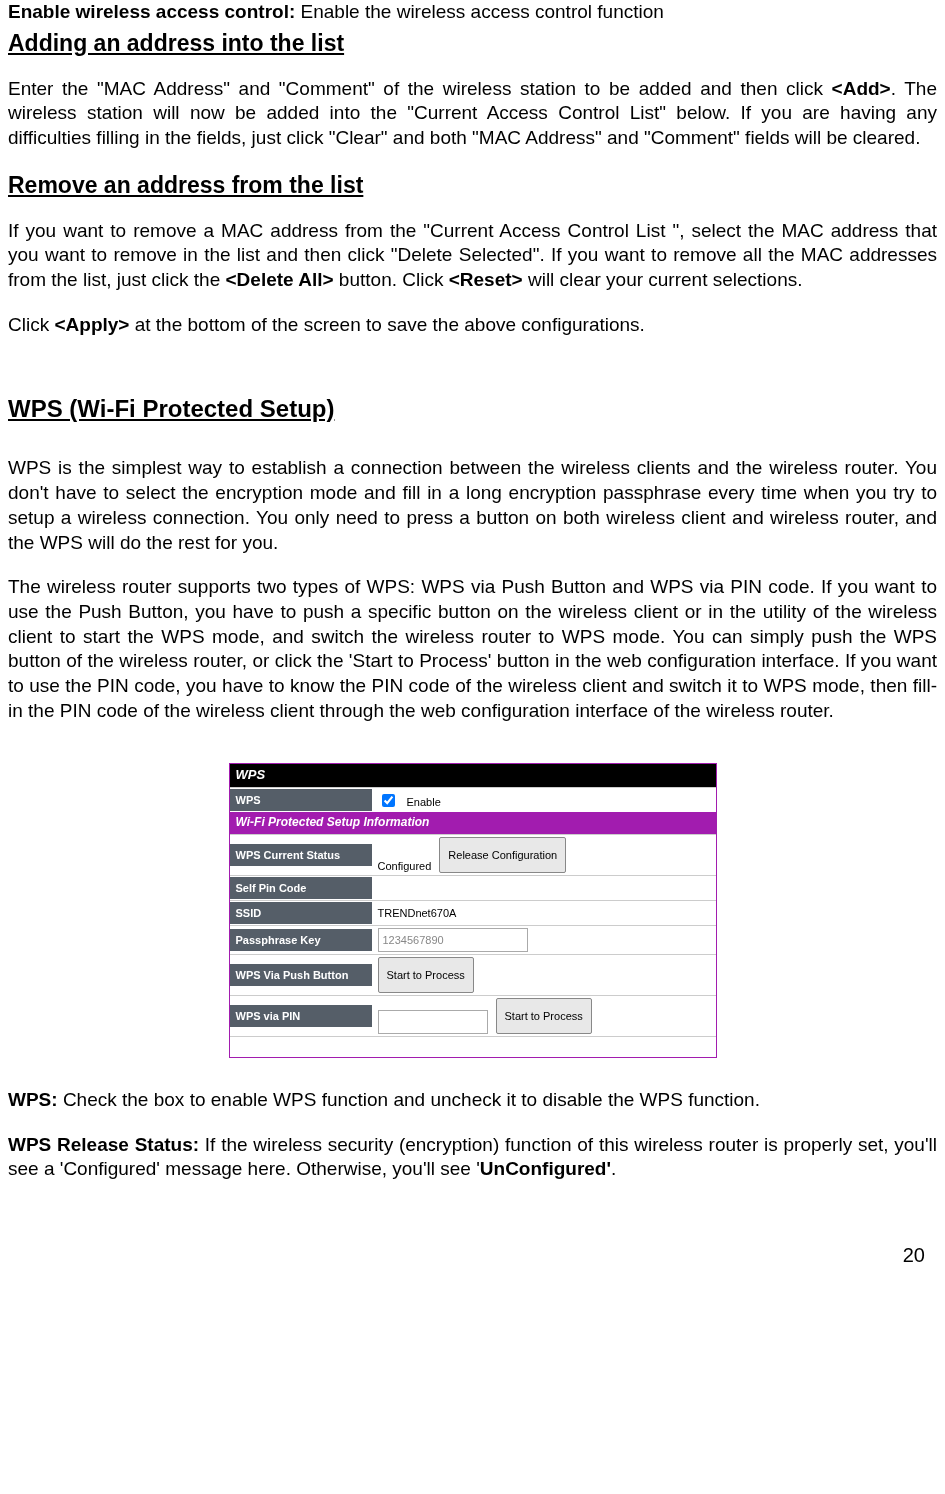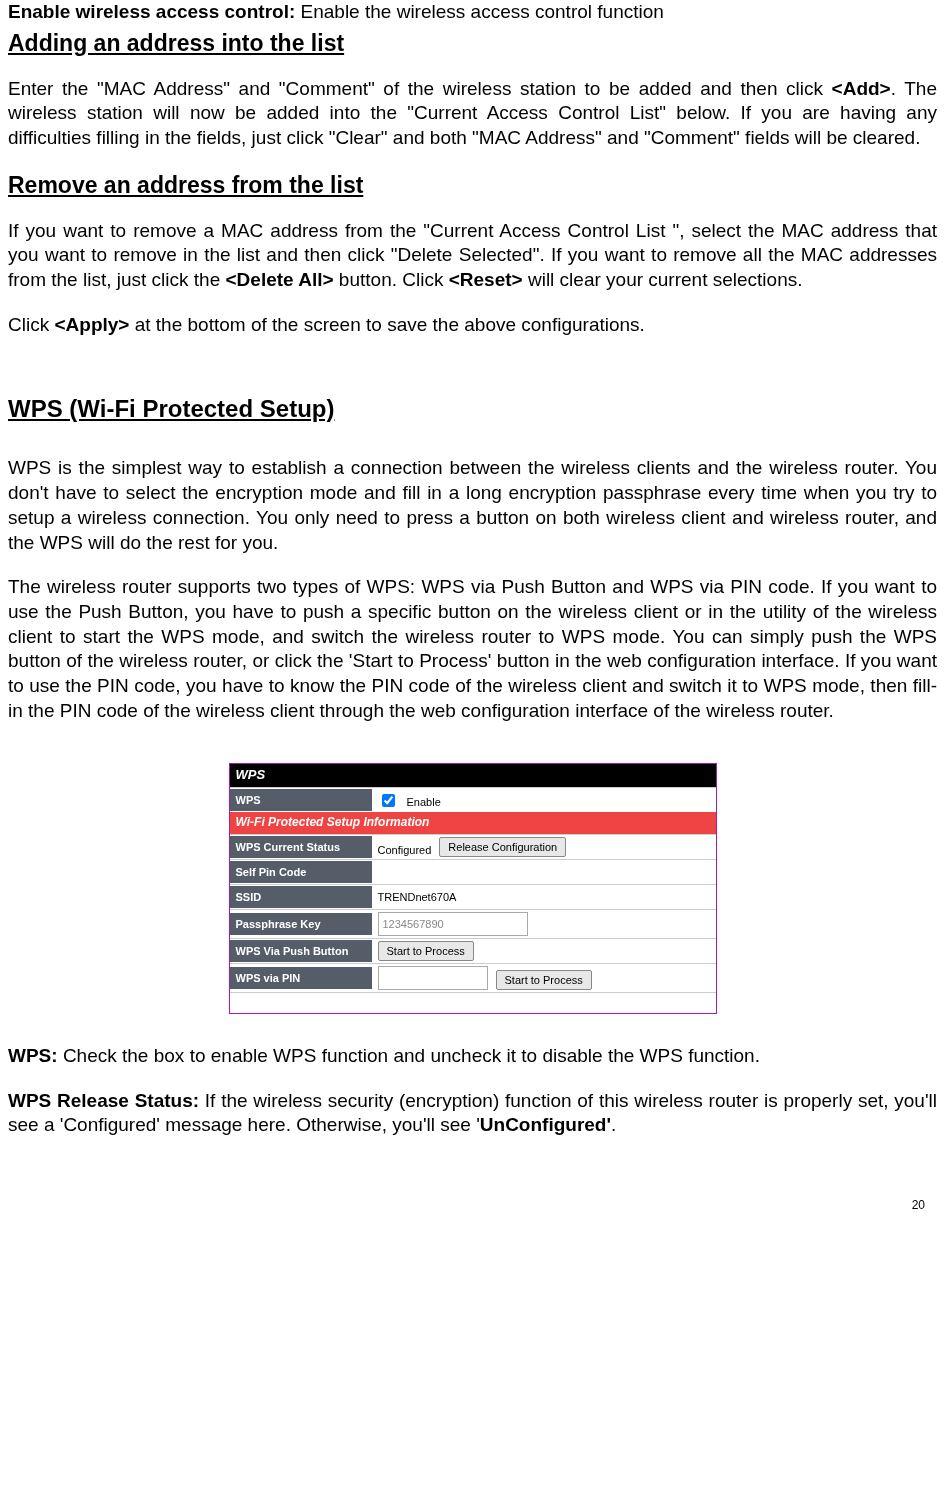--- a/index.html
+++ b/index.html
@@ -46,21 +46,21 @@
     }
     .shot-header {
       background: #000;
       color: #fff;
       font-weight: bold;
       font-style: italic;
       padding: 3px 6px;
       font-size: 13px;
     }
     .shot-subheader {
-      background: #ef4444;
+      background: #a21caf;
       color: #fff;
       font-weight: bold;
       font-style: italic;
       padding: 3px 6px;
       font-size: 12px;
     }
     .shot-row {
       display: flex;
       border-top: 1px solid #ccc;
       background: #fff;
@@ -80,21 +80,21 @@
       padding: 2px 6px;
       display: flex;
       align-items: flex-end;
       gap: 8px;
       flex: 1;
     }
     .shot-btn {
       background: #e8e8e8;
       border: 1px solid #888;
       font-size: 11px;
-      padding: 3px 8px;
+      padding: 11px 8px;
       border-radius: 2px;
       font-family: Tahoma, Arial, sans-serif;
     }
     .shot-input {
       border: 1px solid #aaa;
       font-size: 11px;
       padding: 5px 4px;
       width: 140px;
       color: #888;
       background: #fff;
@@ -103,21 +103,21 @@
       margin-right: 4px;
     }
     .spacer-row {
       background: #fff;
       height: 20px;
       border-top: 1px solid #ccc;
     }
     .page-number {
       text-align: right;
       padding: 40px 20px 10px 0;
-      font-size: 12px;
+      font-size: 20px;
     }
     .inline-run { display: inline; }
   </style>
 </head>
 <body>
 
 <div class="page">
 
   <div>
     <span class="bold inline-run">Enable wireless access control:</span><span class="inline-run"> Enable the wireless access control function</span>

